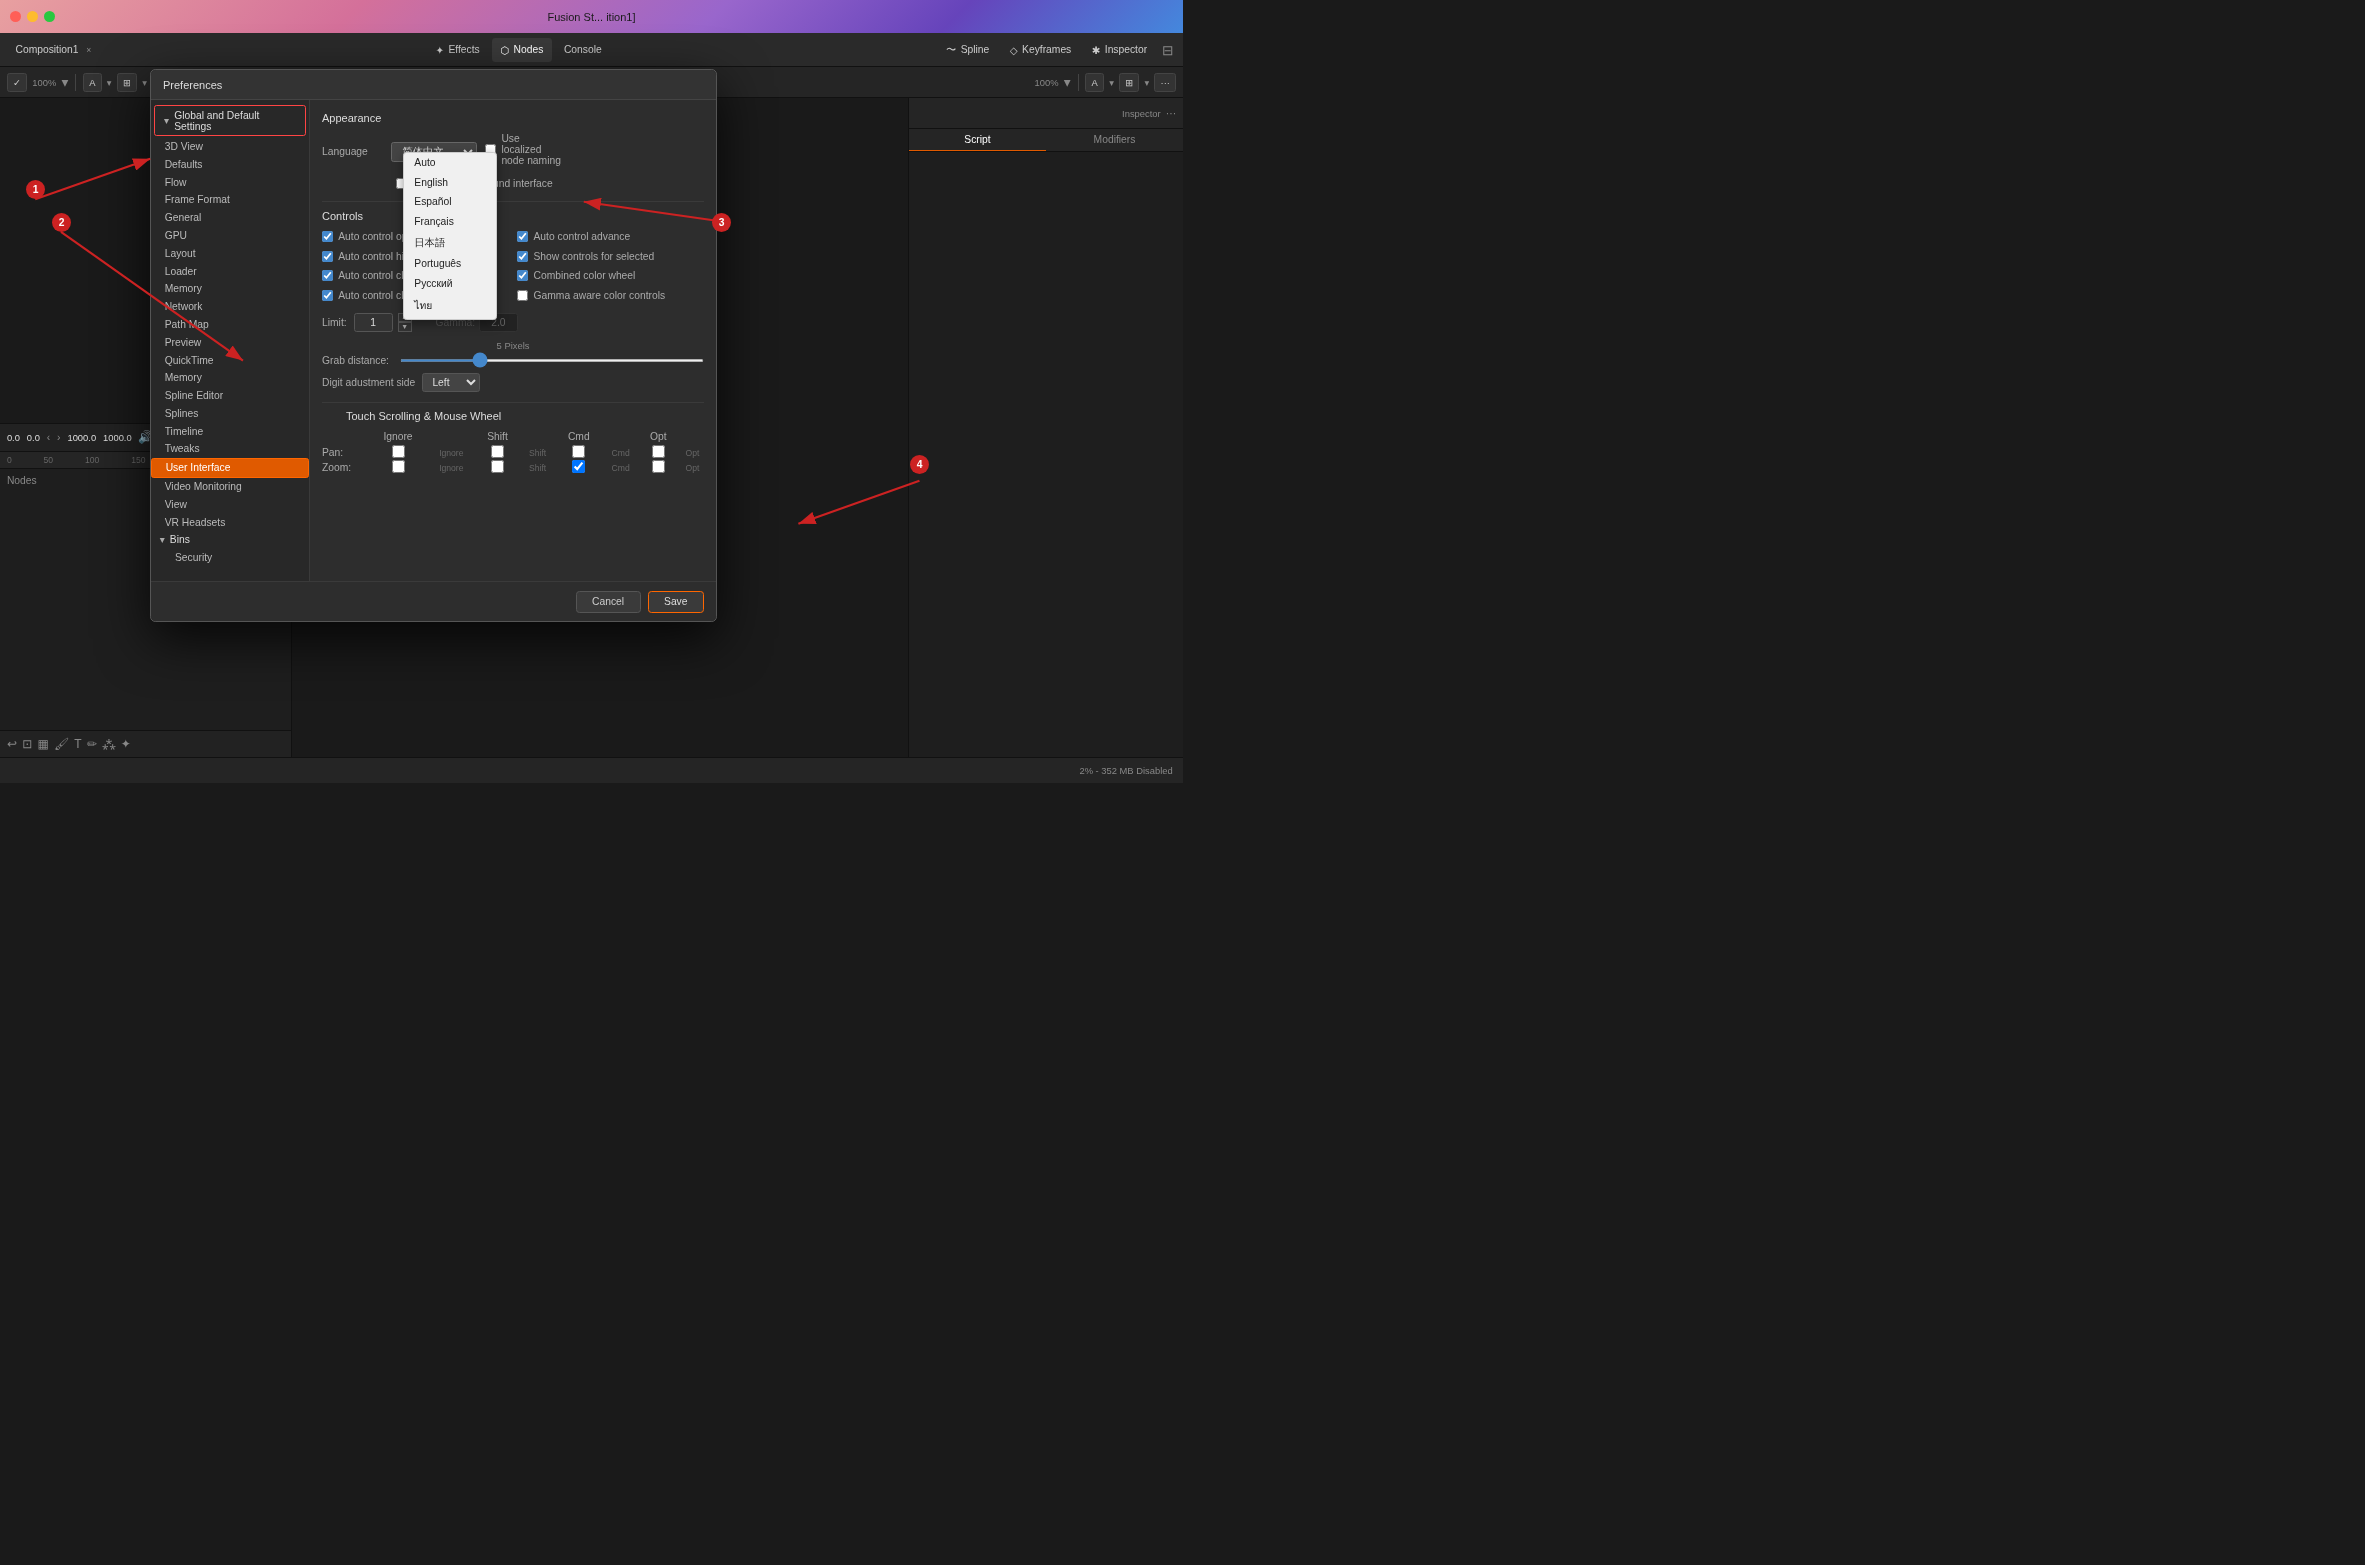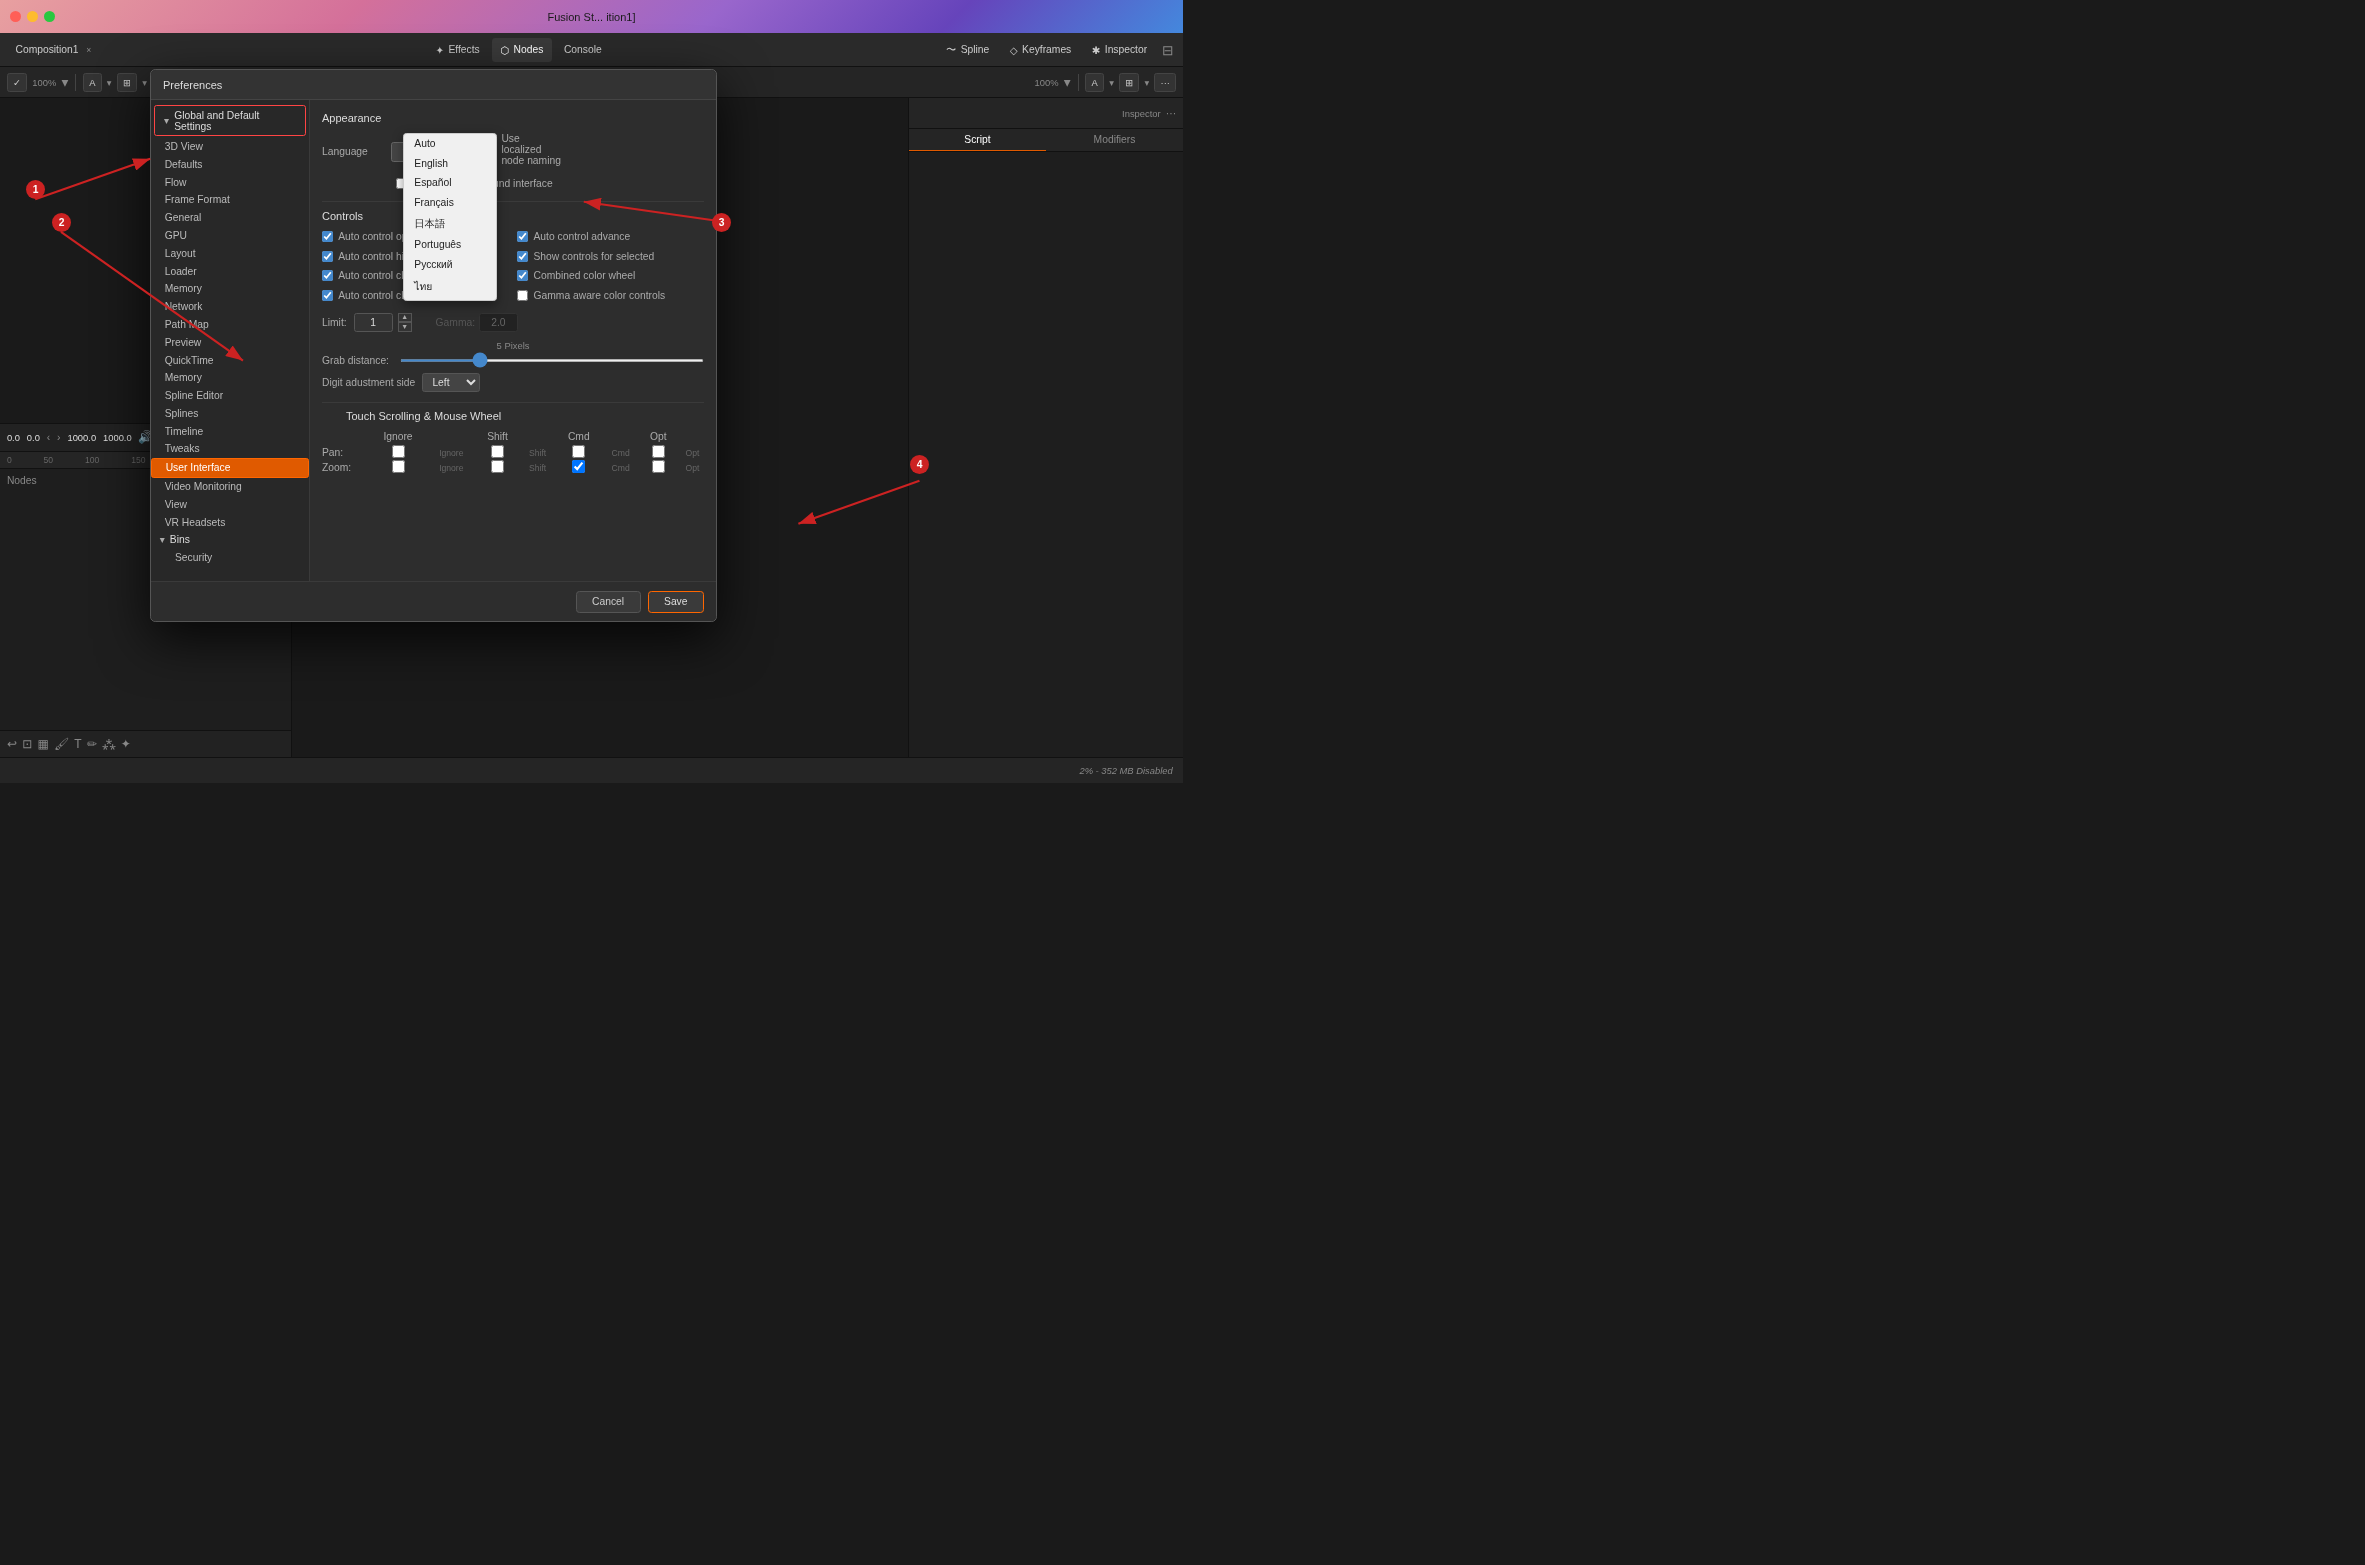--- a/index.html
+++ b/index.html
@@ -180,21 +180,20 @@
       background: #252525;
       border-top: 0.9px solid #111;
       display: flex;
       align-items: center;
       justify-content: flex-end;
       padding: 0 10.3px;
       position: absolute;
       bottom: 0;
       left: 0;
       right: 0;
-      font-style: italic;
     }
     .status-text {
       color: #888;
       font-size: 9.4px;
     }
 
     
     .dialog-overlay {
       position: absolute;
       top: 0; left: 0; right: 0; bottom: 0;
@@ -412,21 +411,21 @@
     .btn-save {
       background: #3a3a3a;
       border: 1.7px solid #ff6600;
       color: #ddd;
       font-weight: 500;
     }
 
     
     .lang-menu {
       position: absolute;
-      top: 133px;
+      top: 152px;
       left: 403px;
       background: #f0f0f0;
       border: 0.9px solid #ccc;
       border-radius: 3.4px;
       width: 94px;
       z-index: 200;
       box-shadow: 0 3.4px 10.3px rgba(0,0,0,0.4);
     }
     .lang-menu-item {
       padding: 4.3px 10.3px;

